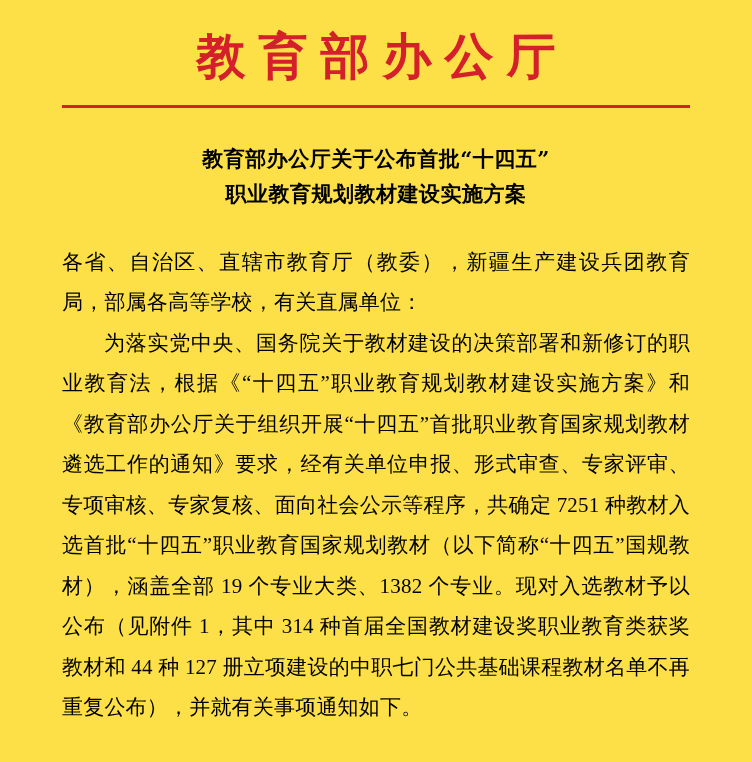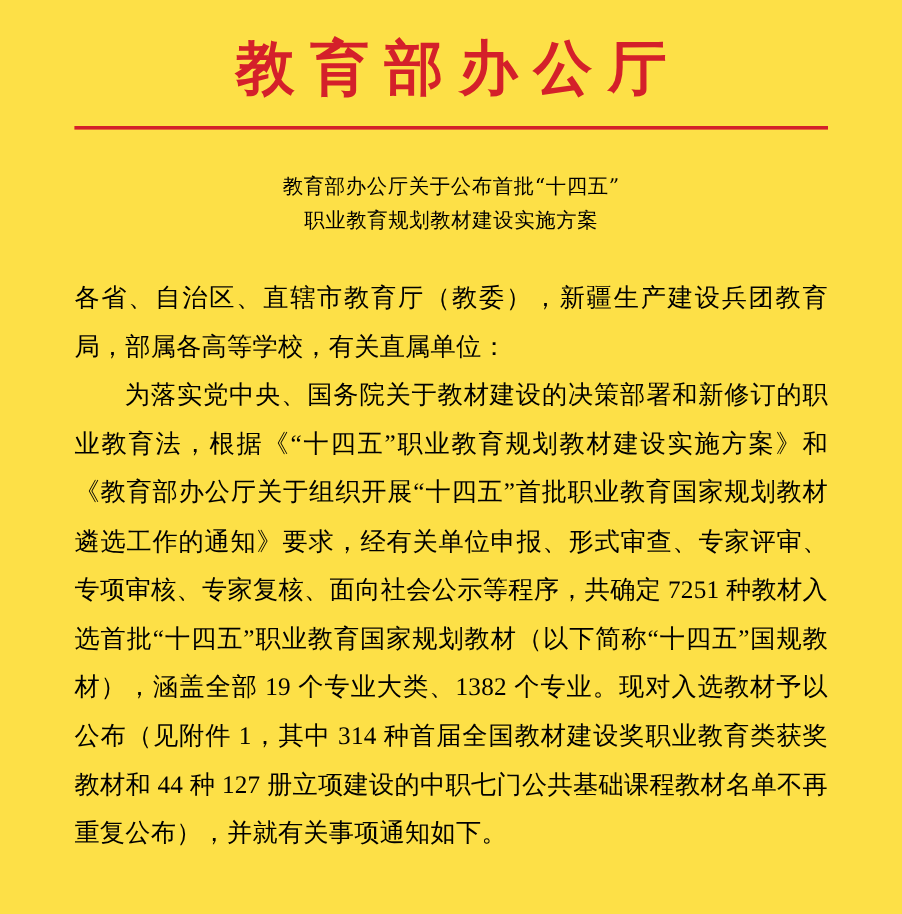--- a/index.html
+++ b/index.html
@@ -46,22 +46,22 @@
     margin-top: 44px;
     text-align: right;
     font-size: 19px;
     letter-spacing: 1px;
     color: #111;
     padding-right: 6px;
   }
   .doc-title {
     margin-top: 34px;
     text-align: center;
-    font-weight: normal;
-    font-size: 17px;
+    font-weight: bold;
+    font-size: 21px;
     line-height: 1.65;
     letter-spacing: 0.5px;
     color: #000;
   }
   .doc-title .line {
     display: block;
     white-space: nowrap;
   }
   .body-text {
     margin-top: 30px;

